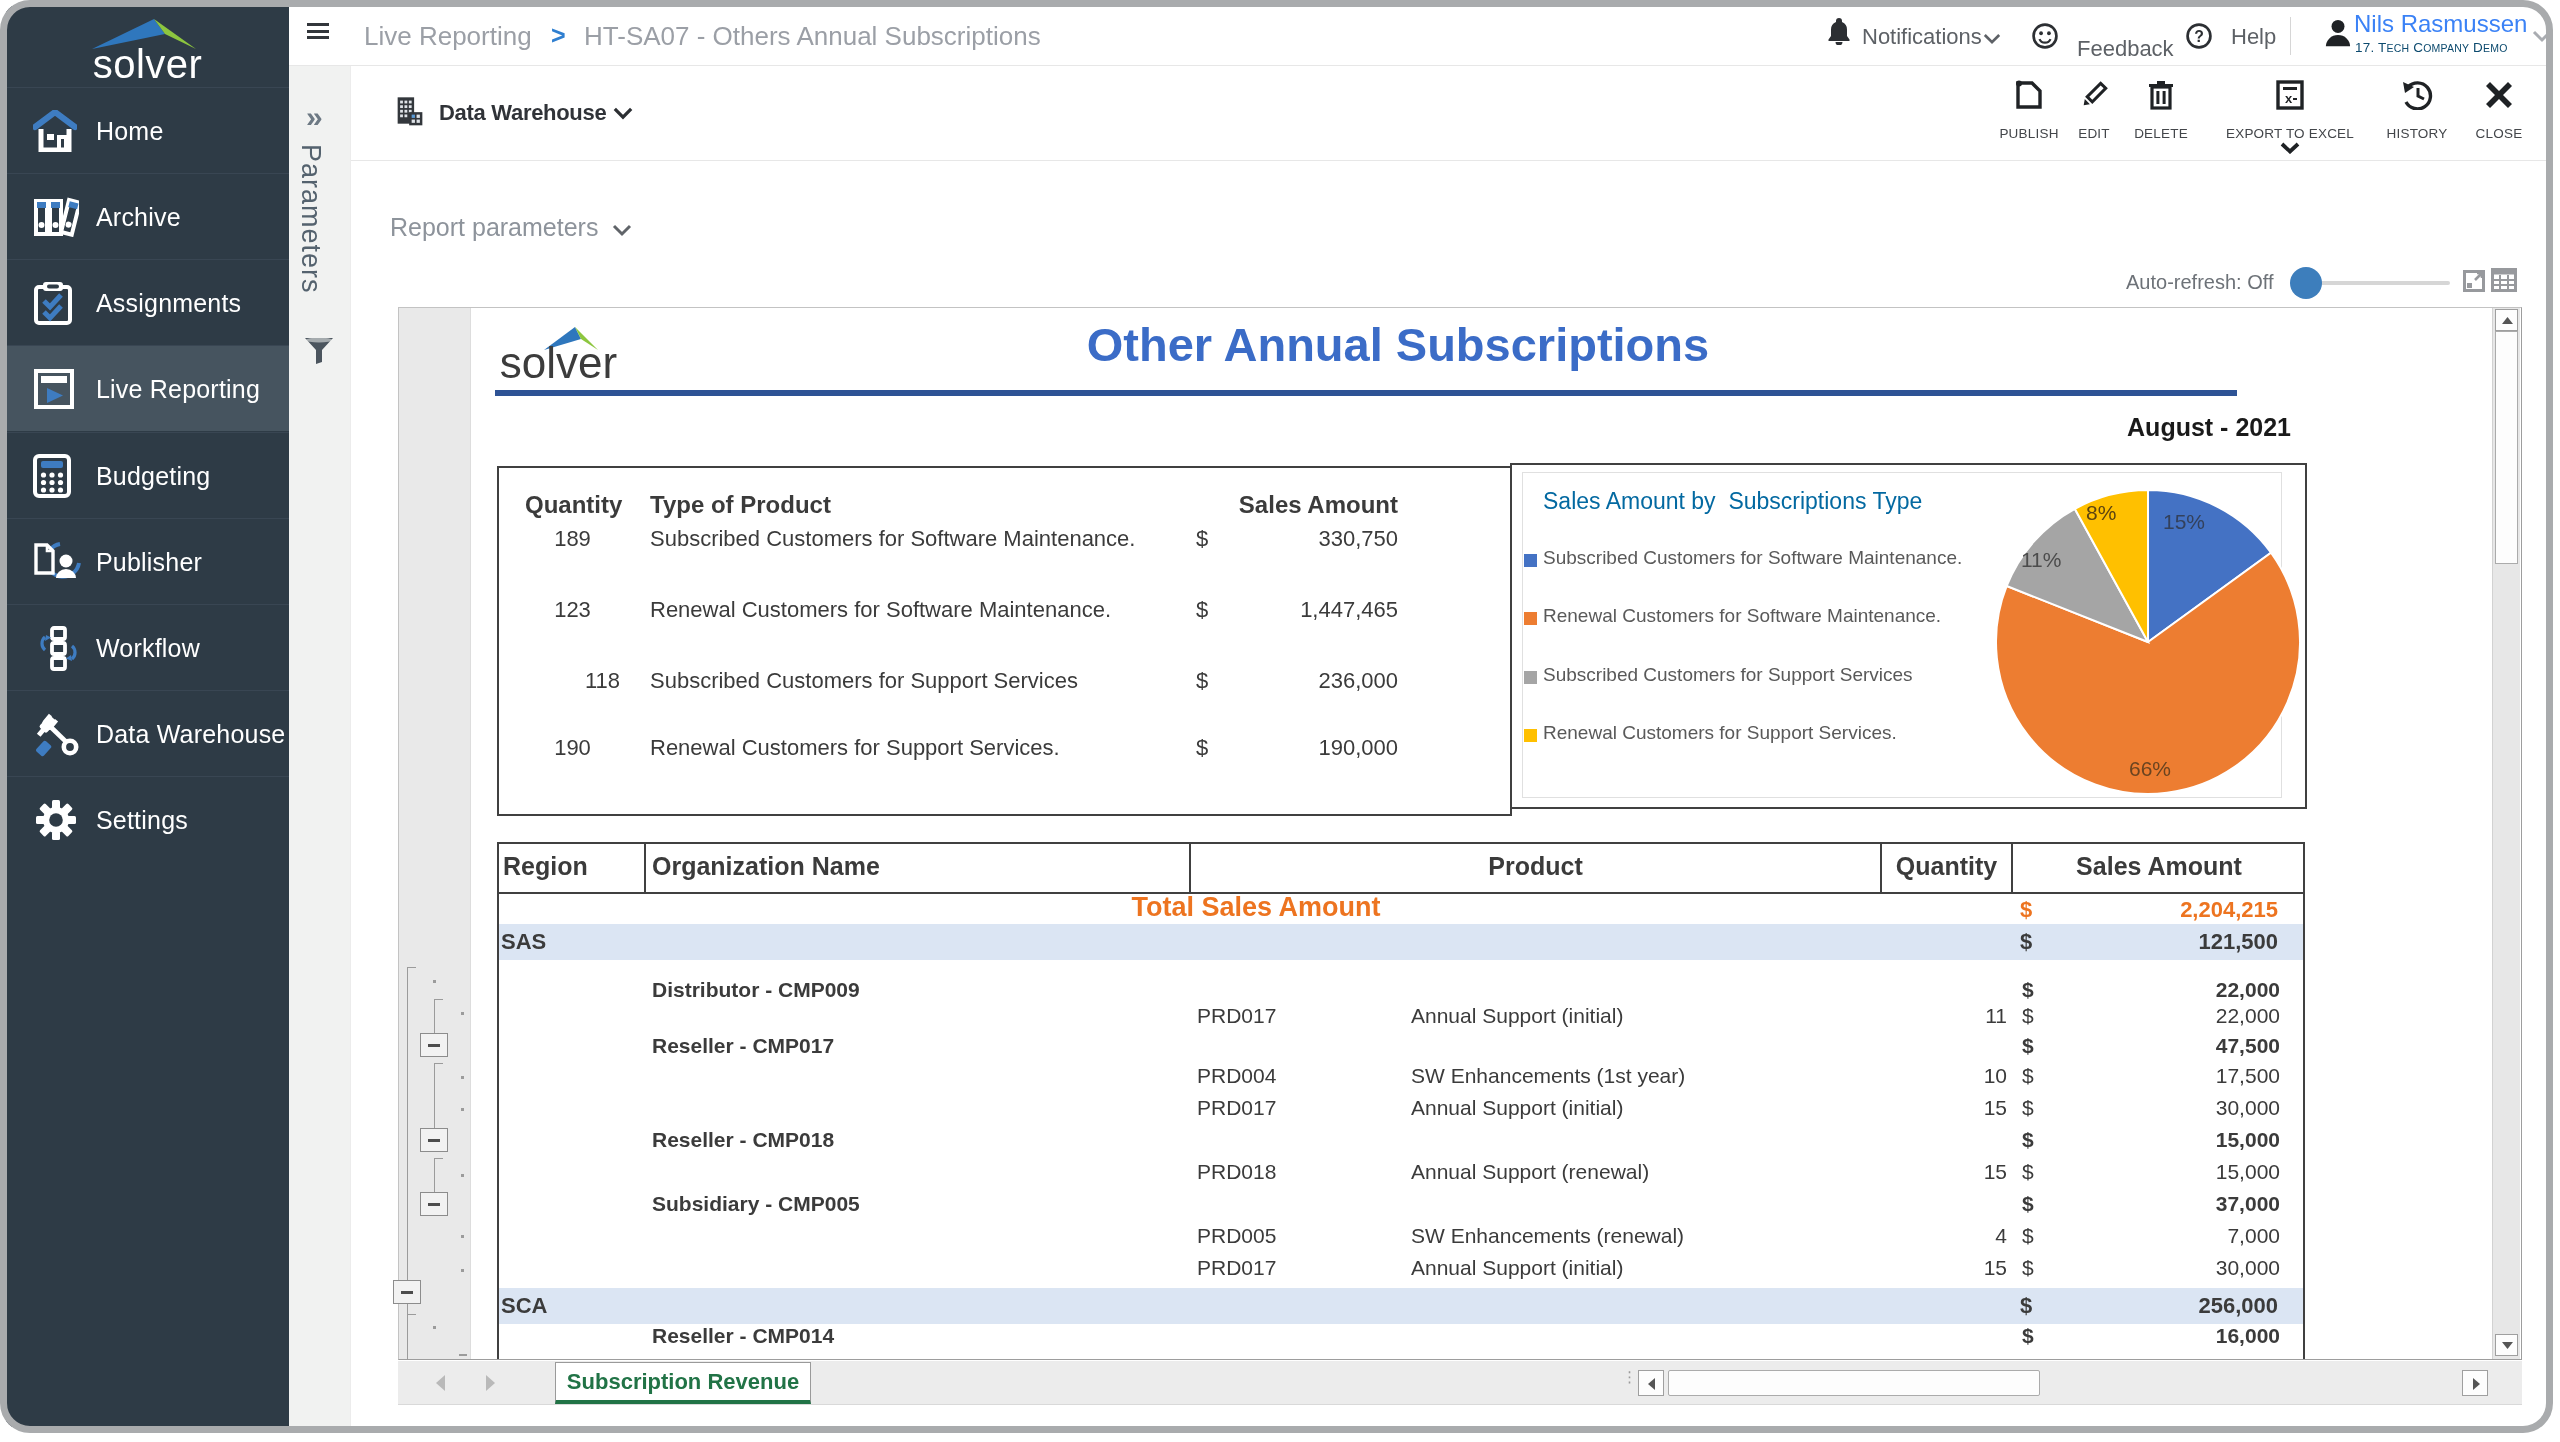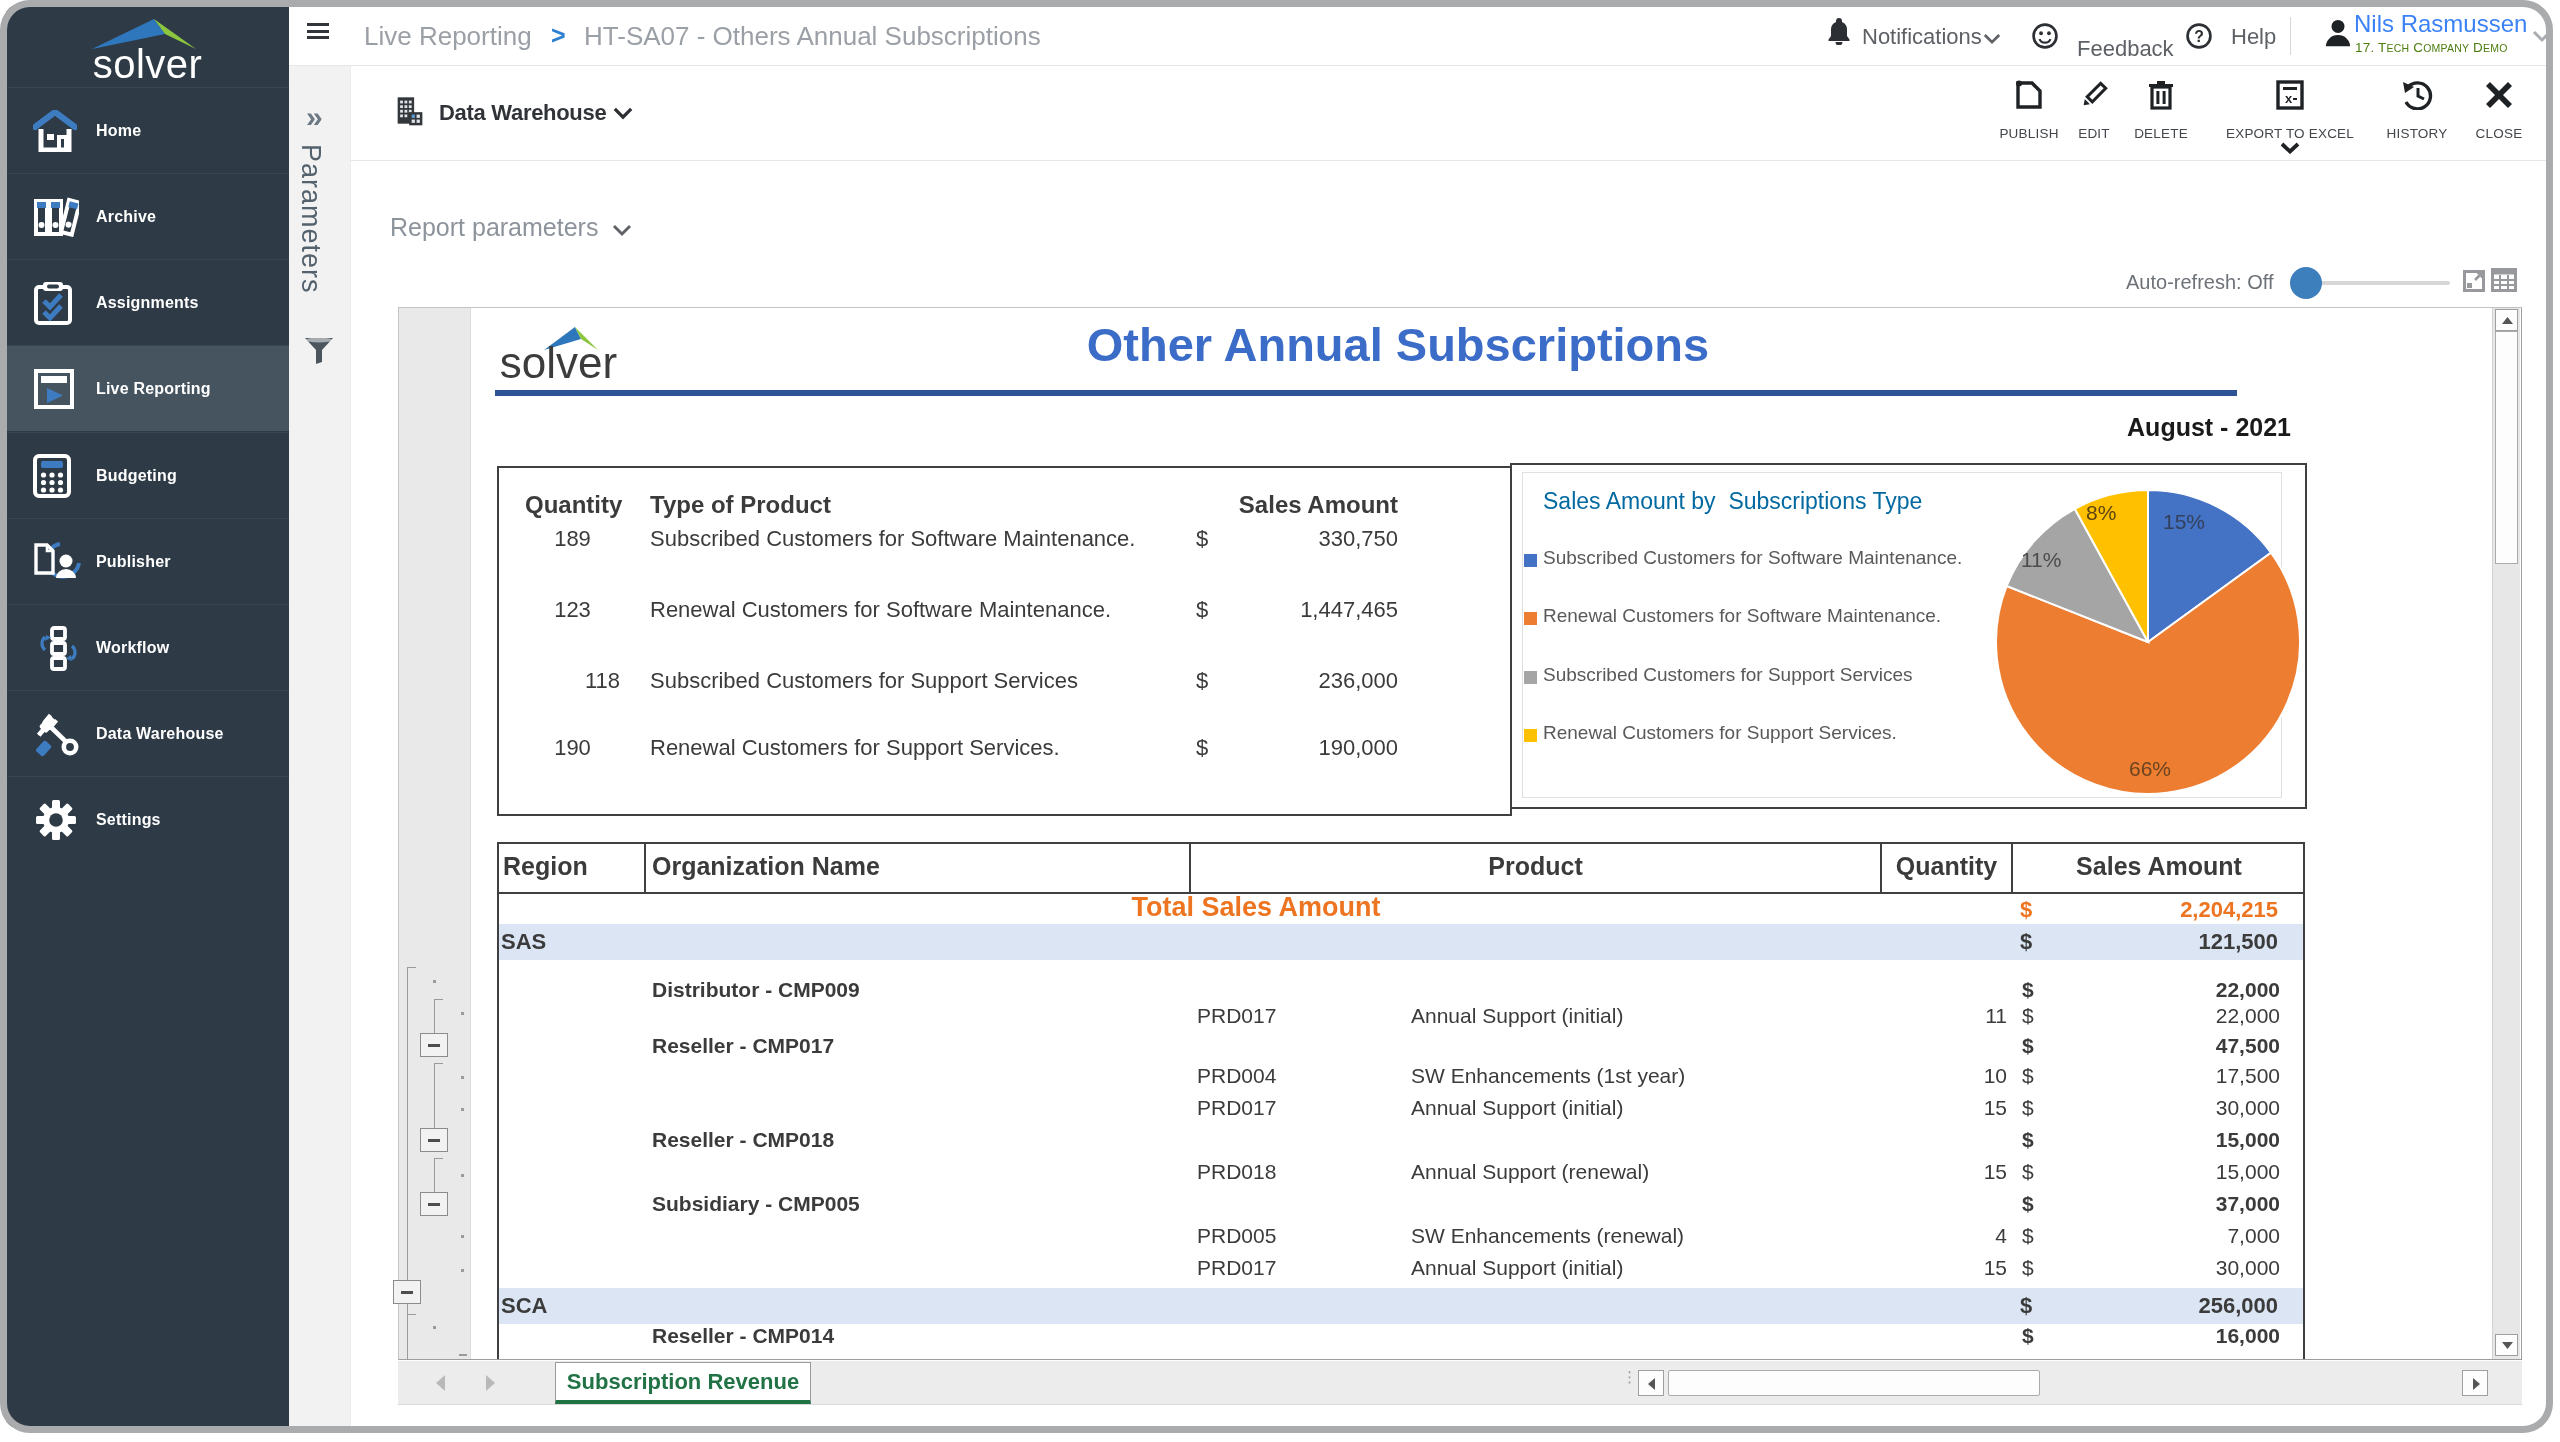--- a/index.html
+++ b/index.html
@@ -3,21 +3,21 @@
 <meta charset="utf-8">
 <style>
 * { margin:0; padding:0; box-sizing:border-box; }
 html,body { width:2560px; height:1442px; background:#fff; font-family:"Liberation Sans", sans-serif; }
 #clip { position:absolute; left:0; top:0; width:2553px; height:1433px; border-radius:30px; overflow:hidden; background:#fff; }
 #frame { position:absolute; left:0; top:0; width:2553px; height:1433px; border:7px solid #a9abad; border-radius:30px; pointer-events:none; z-index:99; }
 .abs { position:absolute; }
 
 #sidebar { position:absolute; left:6px; top:6px; width:283px; height:1421px; background:#2e3b46; }
 .navitem { position:absolute; left:0; width:283px; height:86px; border-top:1px solid #394653; }
-.navitem .lbl { position:absolute; left:90px; top:50%; transform:translateY(-50%); color:#fff; font-size:16px; font-weight:700; letter-spacing:0.2px;}
+.navitem .lbl { position:absolute; left:90px; top:50%; transform:translateY(-50%); color:#fff; font-size:25px; font-weight:400; letter-spacing:0.2px;}
 .navitem svg { position:absolute; left:27px; top:50%; transform:translateY(-50%); }
 
 #pstrip { position:absolute; left:289px; top:66px; width:62px; height:1361px; background:#f1f2f1; border-right:1px solid #ececec;}
 #ptext { position:absolute; left:289px; top:144px; width:62px; height:190px; }
 #ptext span { position:absolute; left:6px; top:0; writing-mode:vertical-rl; white-space:nowrap; font-size:27px; color:#54626e; letter-spacing:1px; }
 
 #topbar { position:absolute; left:289px; top:6px; width:2257px; height:60px; background:#fff; border-bottom:1px solid #e7e7e7; }
 
 #toolbar { position:absolute; left:351px; top:66px; width:2195px; height:95px; background:#fff; border-bottom:1px solid #e7e7e7; }
 .act { position:absolute; text-align:center; color:#43464a; font-size:13.5px; letter-spacing:0.2px; }
@@ -234,21 +234,21 @@
         <circle cx="16.5" cy="16.5" r="14.5" fill="none" stroke="#2c2f33" stroke-width="3.4"></circle>
         <text x="16.5" y="23.5" text-anchor="middle" font-family="Liberation Sans" font-size="20" font-weight="bold" fill="#2c2f33">?</text>
       </svg>
     <div class="abs" style="left:1942px; top:18px; font-size:22px; color:#5d6166;">Help</div>
     <div class="abs" style="left:2001px; top:11px; width:1px; height:38px; background:#d6d6d6;"></div>
     <svg class="abs" style="left:2036px; top:12px;" width="26" height="29" viewBox="0 0 30 32">
         <circle cx="15" cy="9" r="7.5" fill="#1f2225"></circle>
         <path d="M1,32 a14,13 0 0 1 28,0 z" fill="#1f2225"></path>
       </svg>
     <div class="abs" style="left:2065px; top:4px; font-size:24px; color:#3b82f6; white-space:nowrap;">Nils Rasmussen</div>
-    <div class="abs" style="left:2066px; top:34px; font-size:13.5px; color:#4d7c0f; letter-spacing:0.2px; white-space:nowrap;">17. T<span style="font-size:10.5px;">ECH</span> C<span style="font-size:10.5px;">OMPANY</span> D<span style="font-size:10.5px;">EMO</span></div>
+    <div class="abs" style="left:2066px; top:34px; font-size:13.5px; color:#0c4a6e; letter-spacing:0.2px; white-space:nowrap;">17. T<span style="font-size:10.5px;">ECH</span> C<span style="font-size:10.5px;">OMPANY</span> D<span style="font-size:10.5px;">EMO</span></div>
     <svg class="abs" style="left:2243px; top:24px;" width="20" height="13" viewBox="0 0 20 13">
         <polyline points="2,2 10,10 18,2" fill="none" stroke="#a9acb1" stroke-width="3"></polyline>
       </svg>
   </div>
   <div id="toolbar">
     <svg class="abs" style="left:45px; top:28px;" width="28" height="33" viewBox="0 0 34 36">
         <rect x="2" y="2" width="20" height="32" fill="#33373c"></rect>
         <g fill="#dfe3e8">
           <rect x="5" y="6" width="3.4" height="3.4"></rect>
           <rect x="10.3" y="6" width="3.4" height="3.4"></rect>

